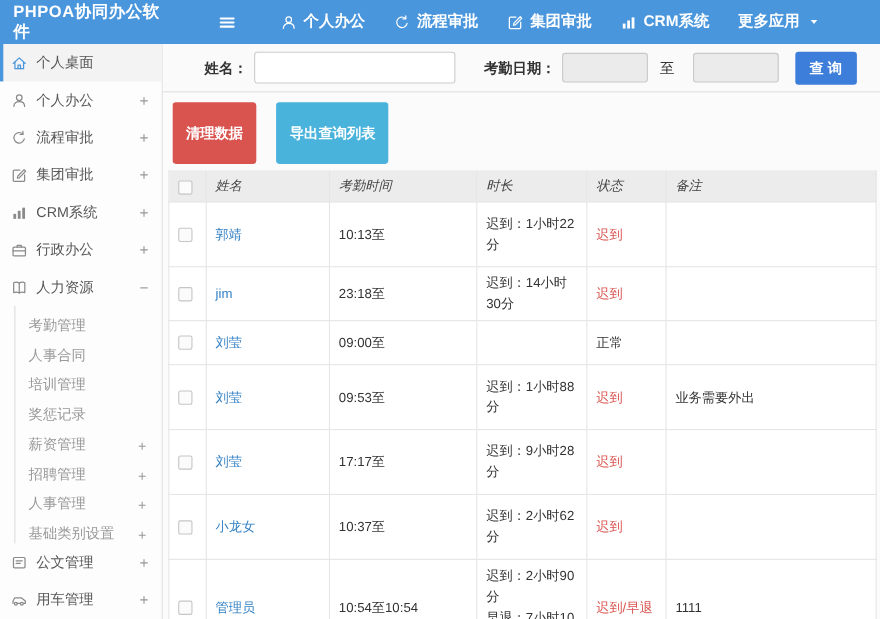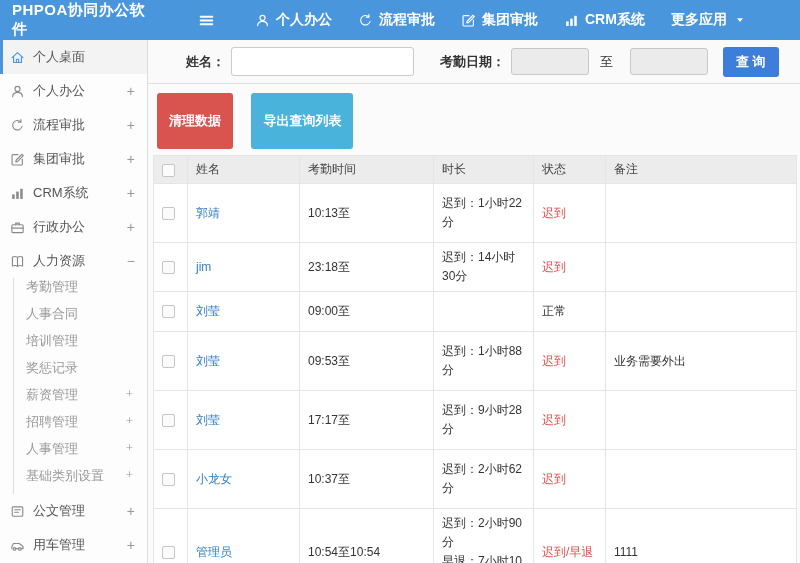--- a/index.html
+++ b/index.html
@@ -22,22 +22,22 @@
   .sidebar { position:absolute; top:40px; left:0; bottom:0; width:148px; background:#fdfdfd;
              border-right:1px solid #dcdcdc; font-size:13px; color:#555; }
   .side-item { height:34px; display:flex; align-items:center; padding:0 12px 0 10px;
                cursor:pointer; color:#555; }
   .side-item .icon { color:#8a8a8a; display:flex; }
   .side-item .lbl { margin-left:8px; }
   .side-item .expand { margin-left:auto; color:#999; font-size:14px; }
   .side-item.active { background:#f3f3f3; border-left:3px solid var(--blue,#4a96dd); padding-left:7px; }
   .side-item.active .icon { color:var(--blue,#4a96dd); }
   .subitems { margin-left:13px; border-left:1px solid #ddd; }
-  .sub-item { height:27px; display:flex; align-items:flex-start; padding:0 14px 0 12px;
-              color:#999; cursor:pointer;font-family:Liberation Serif, serif; }
+  .sub-item { height:27px; display:flex; align-items:flex-end; padding:0 14px 0 12px;
+              color:#999; cursor:pointer; }
   .sub-item .expand { margin-left:auto; color:#999; font-size:13px; }
 
   
   .main { position:absolute; top:40px; left:148px; right:0; bottom:0; background:#fbfbfb; }
 
   .tabbar { height:31px; background:#f0f0f0; border-bottom:1px solid #d8d8d8; display:flex; }
   .tab { height:31px; line-height:30px; padding:0 14px; font-size:13px; font-weight:bold;
          color:#333; background:#f7f7f7; border-right:1px solid #d8d8d8; cursor:pointer; }
   .tab.active { background:#fff; color:var(--blue,#4a96dd); border-bottom:1px solid #fff; }
 
@@ -55,21 +55,21 @@
 
   .actions { padding:9px 0 6px 9px; }
   .btn { border:none; border-radius:3px; color:#fff; font-size:13px; font-weight:bold;
          padding:19px 12px; cursor:pointer; }
   .btn-danger { background:var(--red,#d9534f); }
   .btn-info { background:var(--teal,#49b3dc); margin-left:14px;text-align:center; }
 
   table { border-collapse:collapse; table-layout:fixed; width:calc(100% - 8px);
           margin-left:5px; background:#fff; font-size:12px; }
   th, td { border:1px solid #e5e5e5; text-align:left; padding:0 8px; }
-  thead th { background:#ececec; height:28px; font-weight:normal; color:#444; }
+  thead th { background:#ececec; height:28px; font-weight:normal; color:#444;font-style:italic; }
   tbody td { padding:10px 8px; color:#333; line-height:19px; vertical-align:middle; }
   tr.tall td { padding-top:5px; padding-bottom:5px; }
   .col-cb { width:34px; } .col-name { width:112px; } .col-time { width:134px; }
   .col-dur { width:100px; } .col-status { width:72px; }
   .cb { display:inline-block; width:13px; height:13px; border:1px solid #c5c5c5;
         border-radius:2px; background:#fbfbfb; vertical-align:middle; cursor:pointer; }
   a.name-link { color:var(--link,#3481c4); text-decoration:none; cursor:pointer; }
   .status-alert { color:var(--status-red,#d9534f); }
   .status-normal { color:#333; }
 </style>

